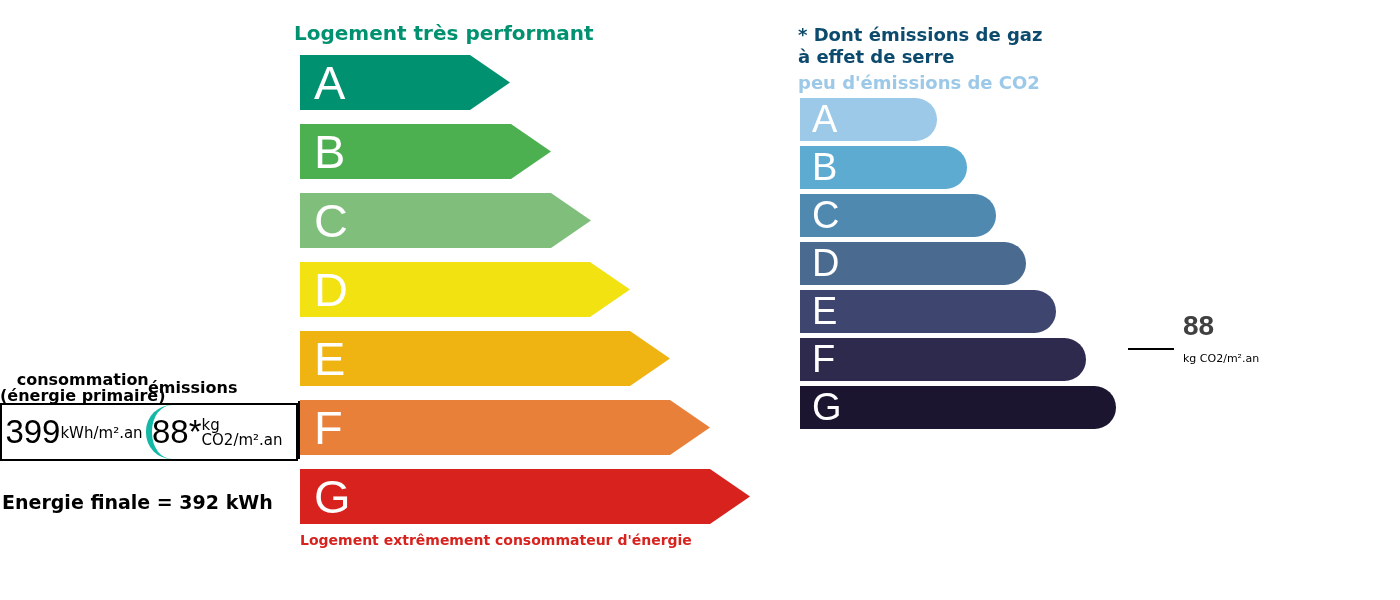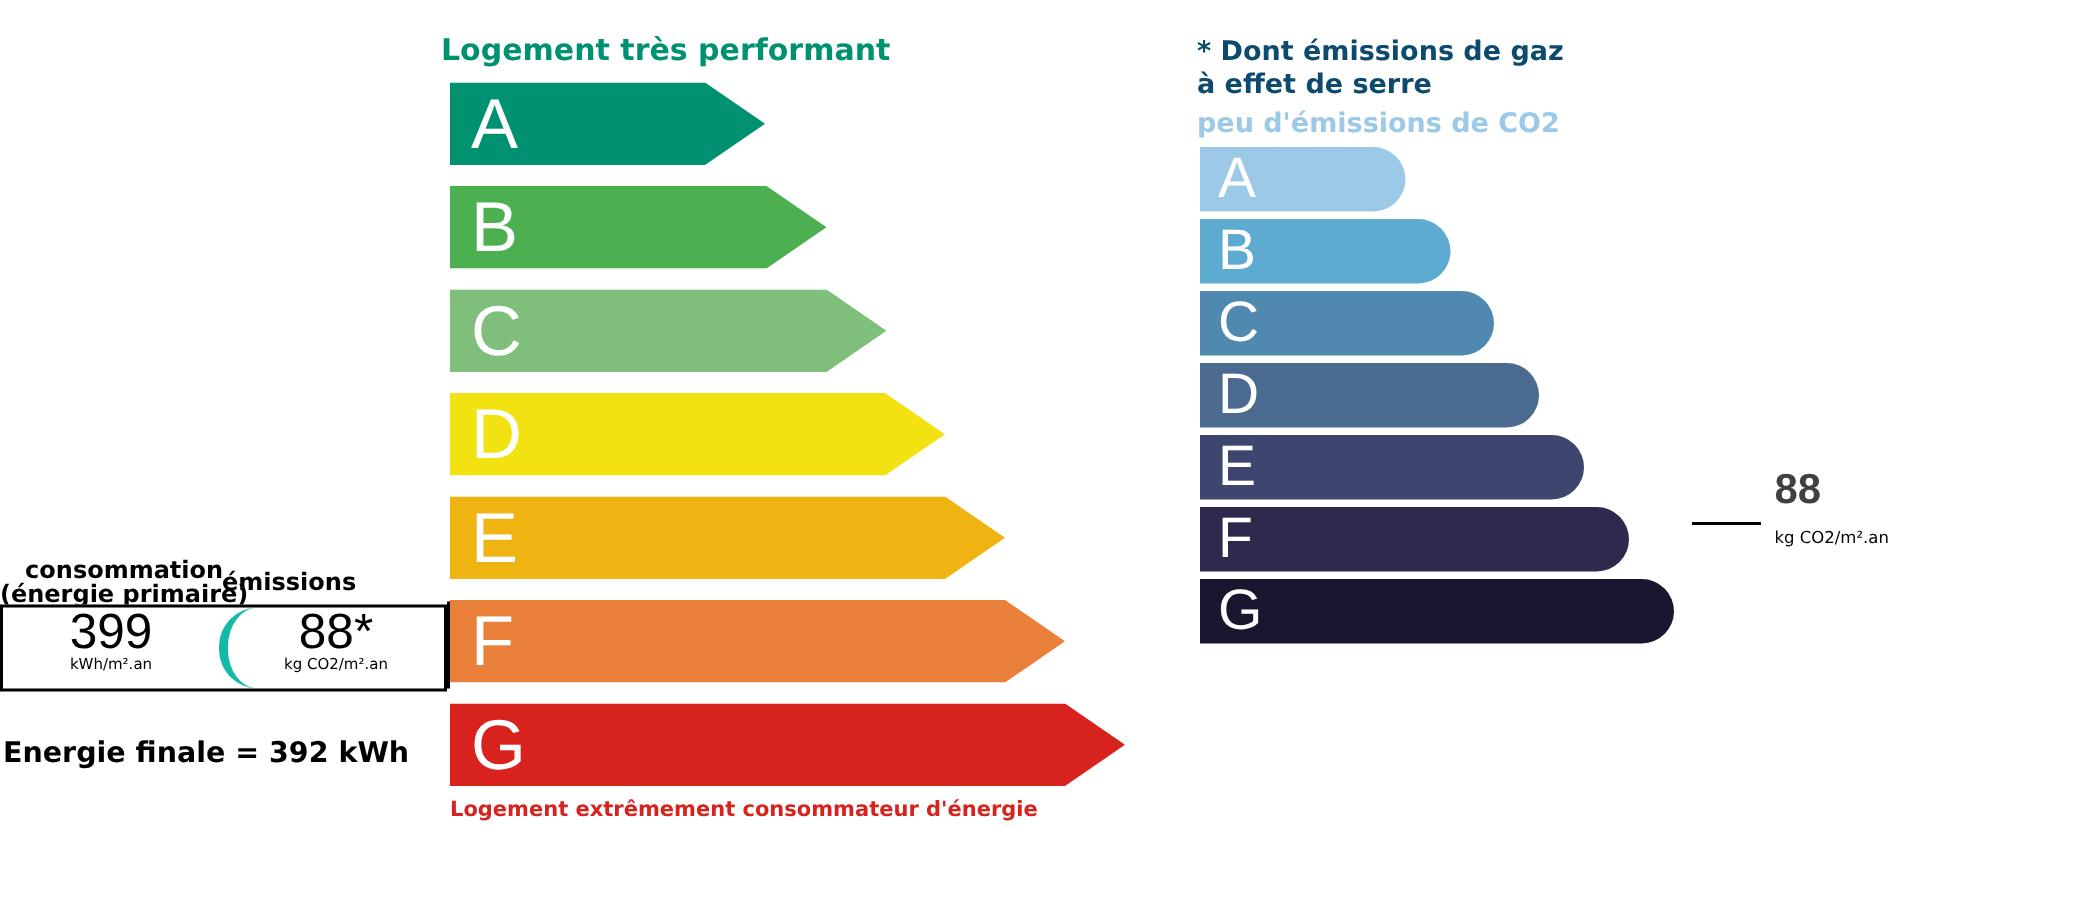--- a/index.html
+++ b/index.html
@@ -53,32 +53,32 @@
 
   #value-box{
     position:absolute;left:0px;top:31px;
     width:298px;height:58px;
     border:2px solid #000;
     box-sizing:border-box;
     display:flex;
     background:#fff;
   }
   .value-cell{
-    flex:1;display:flex;flex-direction:column;
-    align-items:center;
+    flex:1;display:flex;
+    align-items:center;justify-content:center;
     position:relative;
   }
   .value-cell + .value-cell{border-left:6px solid #14b8a6;border-radius:26px;}
   .value-num{
     font-family:"Liberation Sans", sans-serif;
     font-size:33px;line-height:1;color:#000;font-weight:400;
     margin-top:-1px;
   }
   .value-unit{
-    font-size:10px;color:#000;margin-top:2px;line-height:1;
+    font-size:15px;color:#000;margin-top:2px;line-height:1;
   }
 
   #final-energy{
     position:absolute;left:2px;top:119px;
     font-size:19px;font-weight:bold;color:#000;white-space:nowrap;
   }
 
   
   #conn-left{
     position:absolute;left:298px;top:401px;

